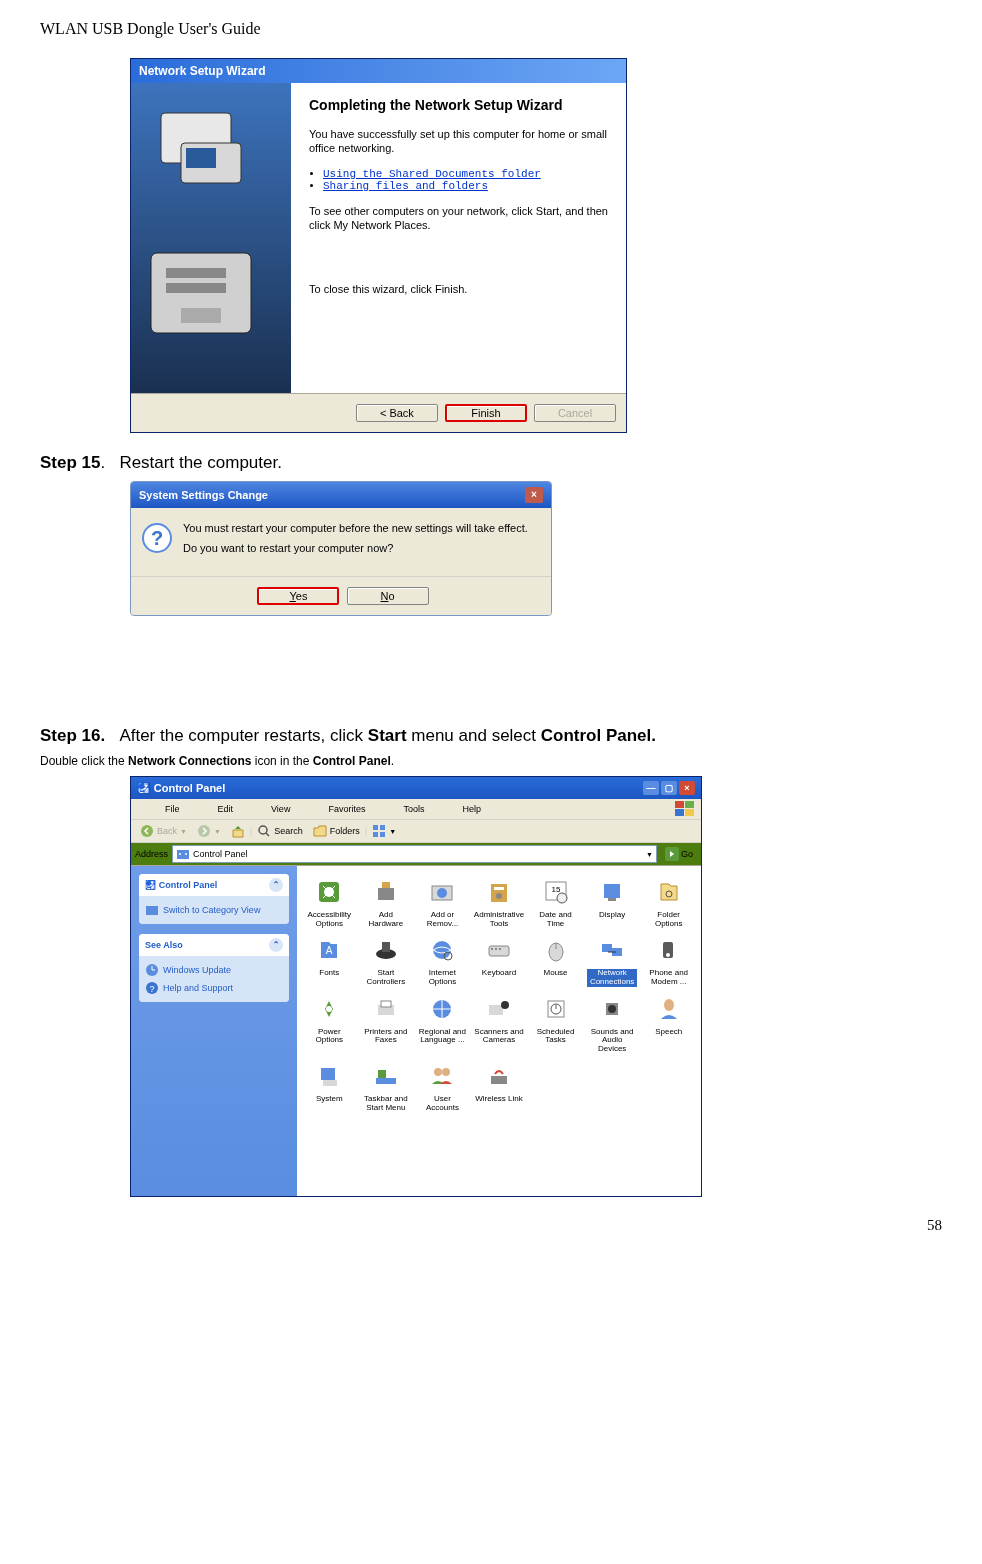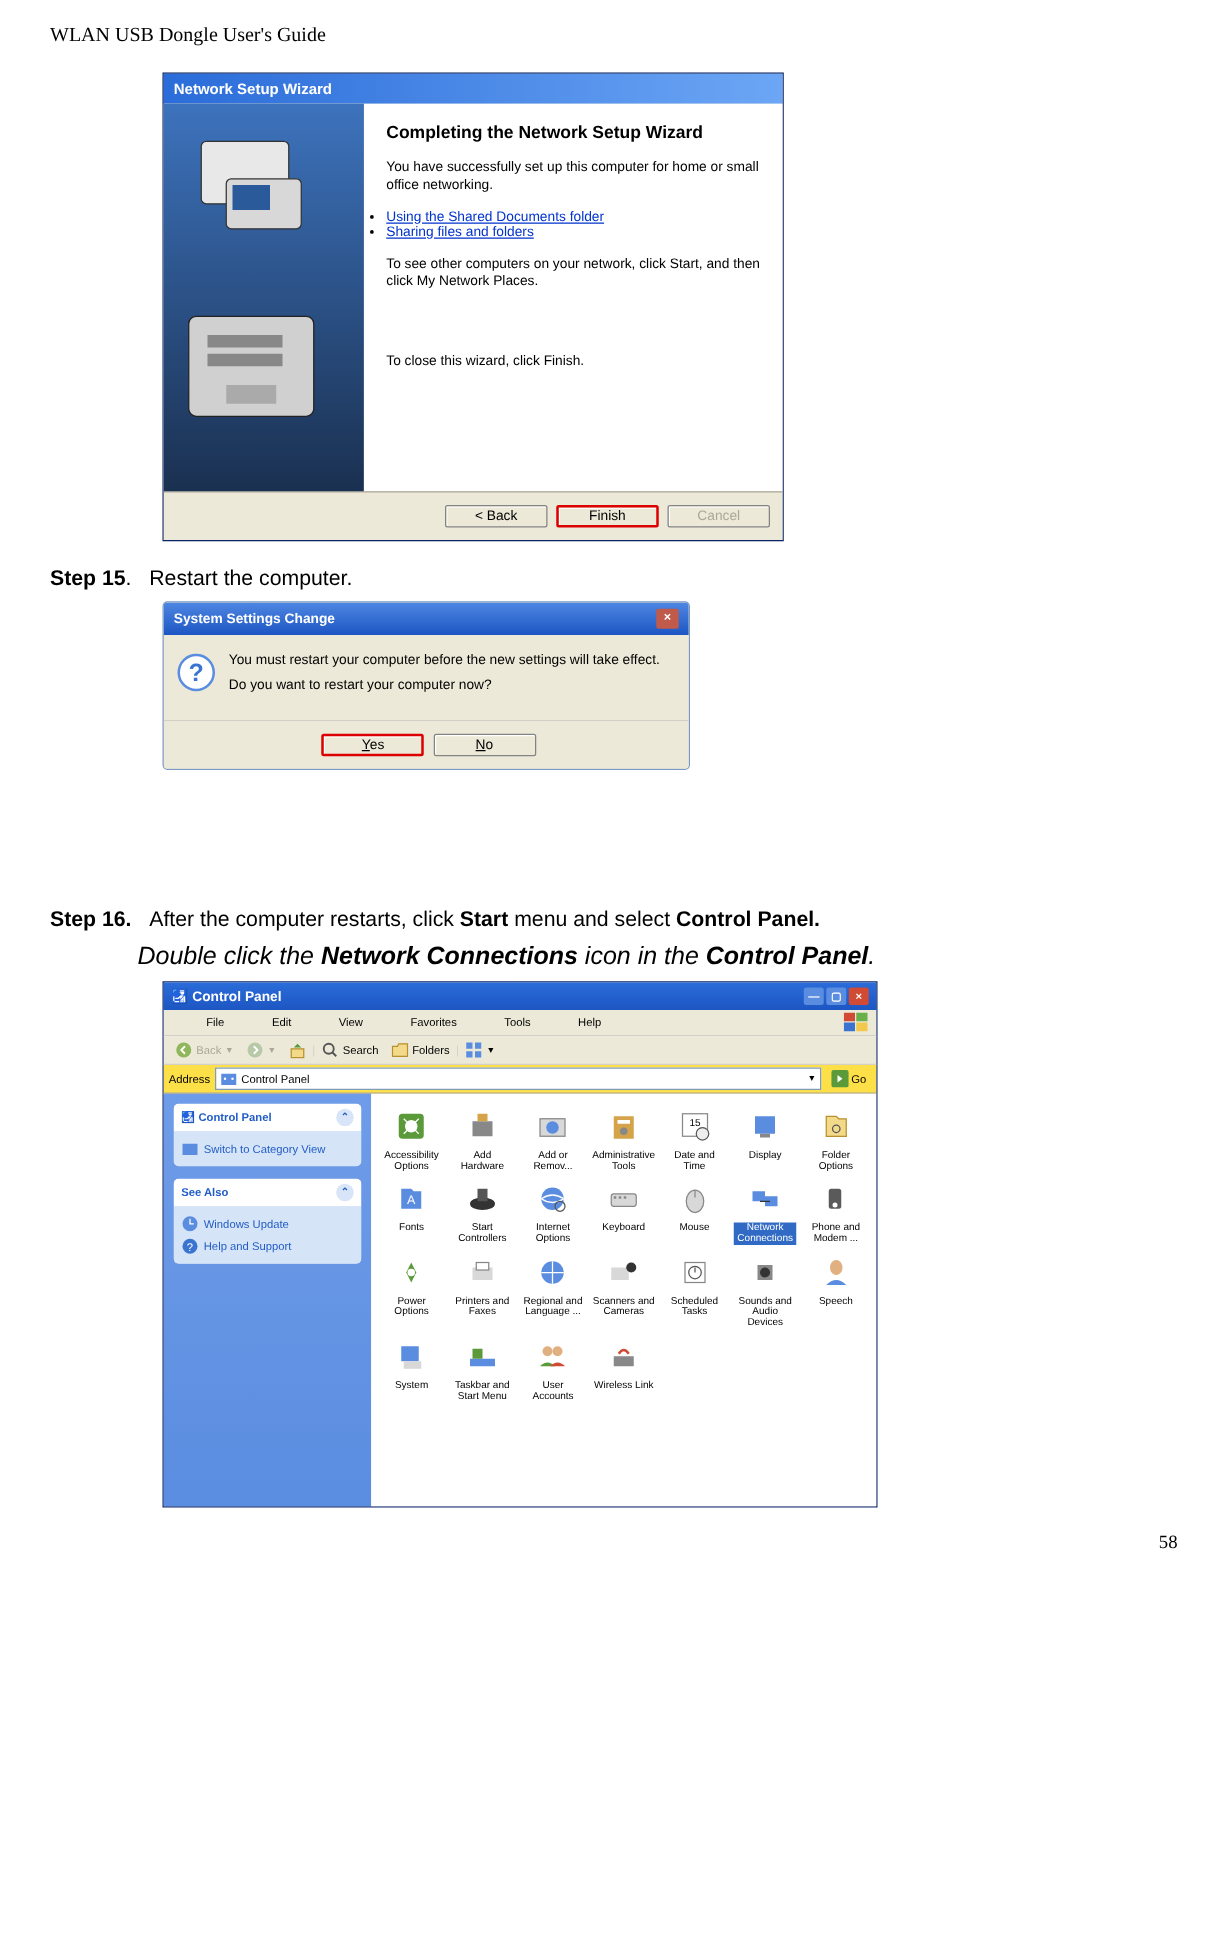--- a/index.html
+++ b/index.html
@@ -20,24 +20,22 @@
     font-family: "Times New Roman", serif;
     font-size: 15px;
     margin-top: 10px;
   }
   .step {
     margin: 20px 0 8px 0;
     font-size: 17px;
   }
   .step b { font-weight: bold; }
   .step-subtext {
-    margin-left: 70px;
-    font-size: 20px;
+    font-size: 12px;
     margin-bottom: 8px;
-    font-style: italic;
   }
   .screenshot {
     margin-left: 90px;
     margin-bottom: 20px;
   }
 
   
   .wiz-window {
     width: 495px;
     border: 1px solid #0a246a;
@@ -72,23 +70,24 @@
     font-size: 14px;
     font-weight: bold;
     margin: 0 0 14px 0;
   }
   .wiz-content p {
     margin: 0 0 12px 0;
     font-size: 11px;
     line-height: 1.3;
   }
   .wiz-content ul {
-    margin: 0 0 12px 0;
+    margin: 0 0 12px 14px;
     padding: 0;
     font-size: 11px;
+    font-family: Liberation Mono, monospace;
   }
   .wiz-content a { color: #0033cc; text-decoration: underline; }
   .wiz-footer {
     border-top: 1px solid #aca899;
     padding: 10px;
     text-align: right;
     background: #ece9d8;
   }
   .btn {
     display: inline-block;
@@ -206,21 +205,21 @@
   }
   .cp-toolbar .tbtn {
     padding: 2px 5px;
     display: flex;
     align-items: center;
     gap: 3px;
     color: #000;
   }
   .tbtn.disabled { color: #aca899; }
   .cp-address {
-    background: #fde047;
+    background: #4d7c0f;
     padding: 2px 4px;
     display: flex;
     align-items: center;
     gap: 4px;
     border-bottom: 1px solid #aca899;
   }
   .cp-addr-input {
     flex: 1;
     background: #fff;
     border: 1px solid #7f9db9;

